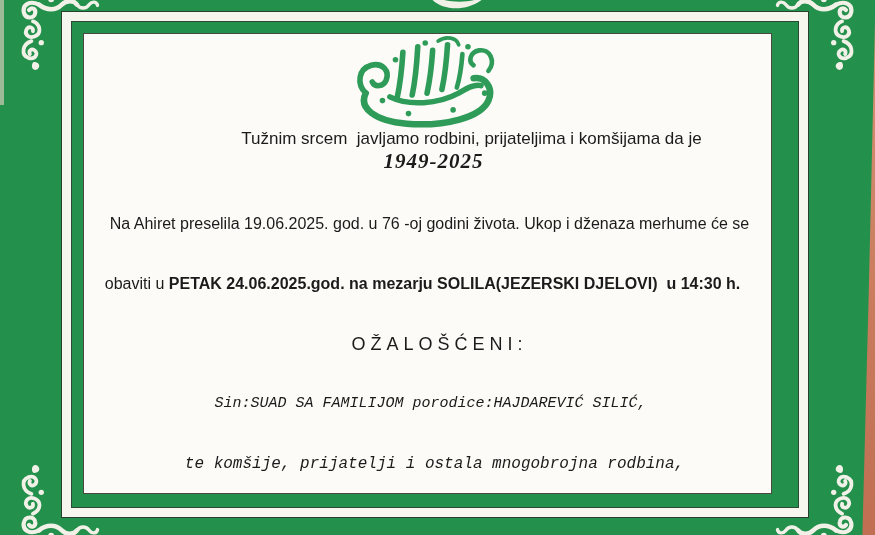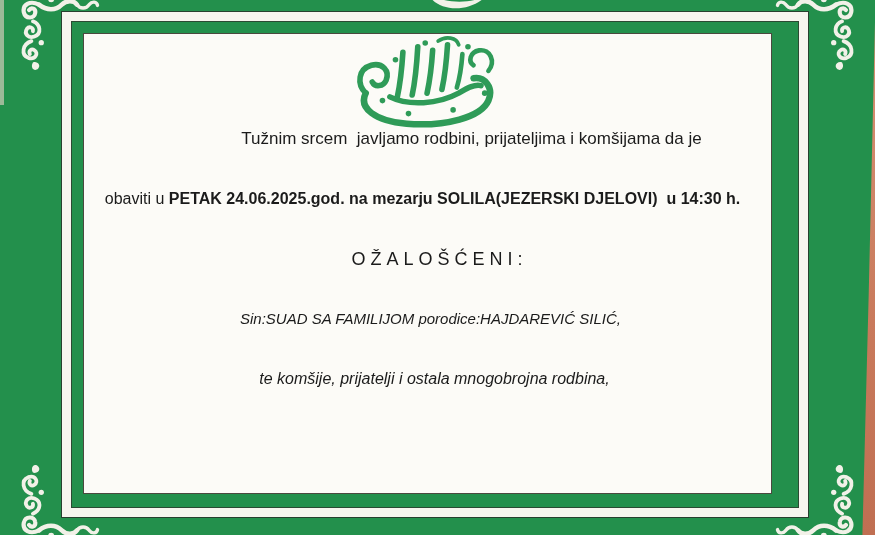--- a/index.html
+++ b/index.html
@@ -57,21 +57,21 @@
     transform:translateX(6px);
   }
   .details{margin-top:3px;font-size:16px;line-height:1.25;}
   .details .d1{display:block;transform:translateX(2px);}
   .details .d2{display:block;transform:translateX(-5px);}
   .details .bold{font-weight:bold;}
   .mourners-heading{
     margin-top:45px;font-size:18px;letter-spacing:5px;
     transform:translateX(12px);
   }
-  .mourners{margin-top:13px;font-style:italic;line-height:1.25;}
+  .mourners{margin-top:13px;font-style:italic;line-height:1.25;font-family:Liberation Mono, monospace;}
   .mourners .m1{display:block;font-size:15px;transform:translateX(3px);}
   .mourners .m2{display:block;font-size:16px;transform:translateX(7px);}
 </style>
 </head>
 <body>
 
 <div class="scan">
 
   <div class="orn tl">
     <svg viewBox="0 0 110 100">
@@ -177,22 +177,24 @@
               <circle cx="146" cy="62" r="3"></circle>
                 <circle cx="64" cy="84" r="3"></circle>
               <circle cx="112" cy="80" r="3"></circle>
             </g>
           </svg>
         </div>
 
         <p class="intro">Tužnim srcem  javljamo rodbini, prijateljima i komšijama da je</p>
 
 
+        <div class="years txt">1949-2025</div>
 
         <p class="details">
+          <span class="d1">Na Ahiret preselila 19.06.2025. god. u 76 -oj godini života. Ukop i dženaza merhume će se</span>
           <span class="d2"><span>obaviti u </span><span class="bold">PETAK 24.06.2025.god. na mezarju SOLILA(JEZERSKI DJELOVI)  u 14:30 h.</span></span>
         </p>
 
         <div class="mourners-heading txt">OŽALOŠĆENI:</div>
 
         <p class="mourners">
           <span class="m1">Sin:SUAD SA FAMILIJOM porodice:HAJDAREVIĆ SILIĆ,</span>
           <span class="m2">te komšije, prijatelji i ostala mnogobrojna rodbina,</span>
         </p>
 

